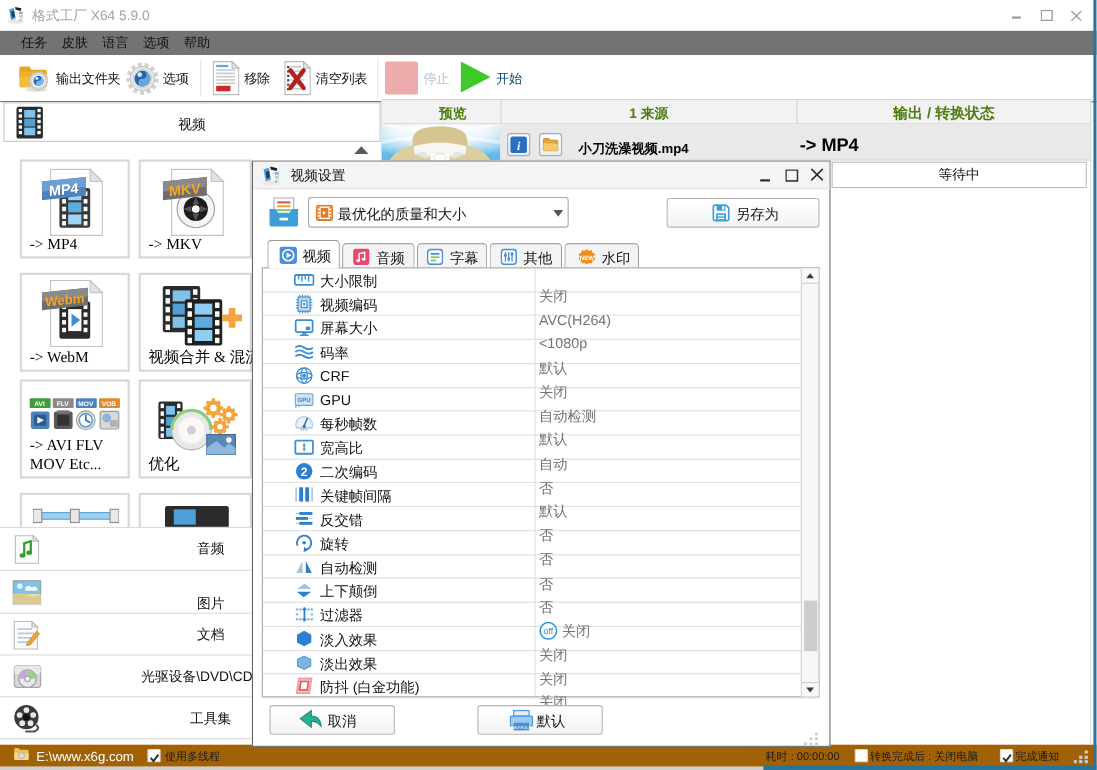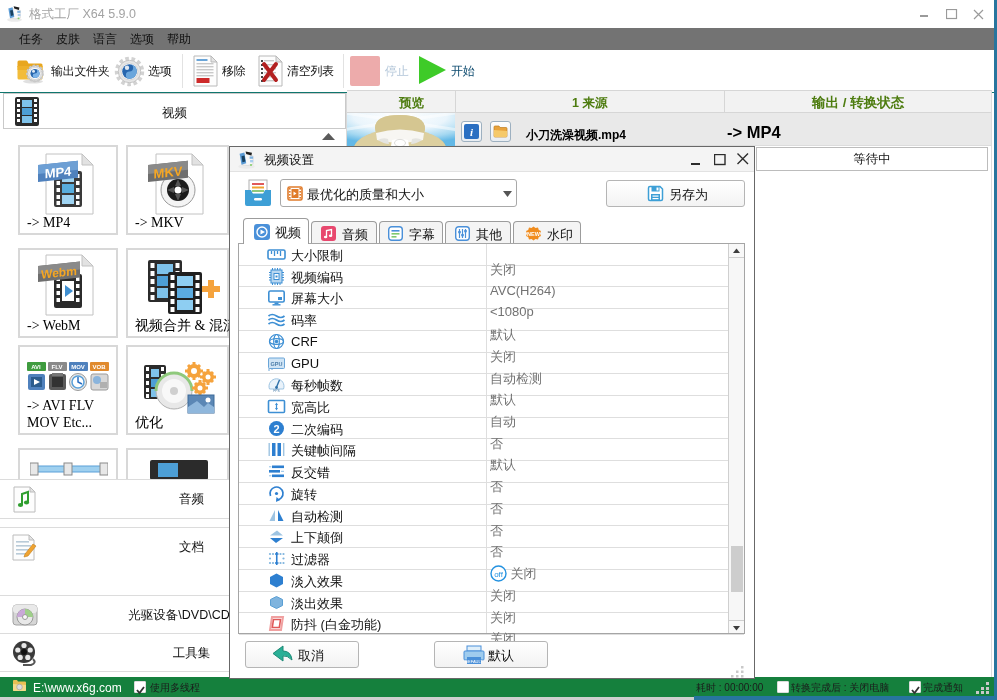--- a/index.html
+++ b/index.html
@@ -30,21 +30,21 @@
 
 #leftpane{position:absolute;left:0;top:93px;width:347px;height:584px;background:#fff;border-right:1px solid #d9d9d9}
 #vhead{position:absolute;left:3px;top:93px;width:343px;height:36px;border:1px solid #c9c9c9;background:#fff}
 #vhead .t{position:absolute;left:0;right:0;top:11px;text-align:center;font-size:12.5px;color:#111}
 #upbtn{position:absolute;left:319px;top:131px;width:19px;height:11px}
 .card{position:absolute;width:100px;height:90px;background:#fff;border:2px solid #d8d8d8}
 .clabel{position:absolute;left:7px;bottom:2px;font-size:14px;color:#000;font-family:"Liberation Serif",serif;white-space:pre;line-height:16.5px}
 .crow{position:absolute;left:0;width:347px;border-top:1px solid #dcdcdc;background:#fff}
 .crt{position:absolute;left:36px;right:0;text-align:center;font-size:12.5px;color:#111}
 
-#statusbar{position:absolute;left:0;top:677px;width:997px;height:20px;background:#15803d}
+#statusbar{position:absolute;left:0;top:677px;width:997px;height:20px;background:#a16207}
 .st{position:absolute;top:4px;font-size:10px;color:#1b1b1b}.stw{position:absolute;top:4px;font-size:12px;color:#fff}
 .cb{position:absolute;top:4px;width:12px;height:12px;background:#fff;border:1px solid #dcdcdc;border-radius:1px}
 #botline{position:absolute;left:0;top:697px;width:997px;height:3px;background:#cfcfcf}
 #botline2{position:absolute;left:694px;top:696px;width:303px;height:4px;background:#27759e}
 #redge{position:absolute;left:994px;top:0px;width:3px;height:700px;background:#27759e}
 
 #dlg{position:absolute;left:229px;top:146px;width:526px;height:533px;background:#fff;border:1px solid #686868}
 #dtitle{position:absolute;left:0;top:0;width:524px;height:25px;background:#f4f4f4;border-bottom:1px solid #e2e2e2}
 #dtitletxt{position:absolute;left:34px;top:5px;font-size:12.5px;color:#111}
 #dropdown{position:absolute;left:50px;top:32px;width:237px;height:28px;border:1px solid #a9a9a9;border-radius:3px;background:#fff}
@@ -448,21 +448,21 @@
 <div class="crow" style="top:517.6px;height:38.6px">
   <svg class="abs" style="left:11px;top:6px" width="27" height="27" viewBox="0 0 27 27">
         <rect x="1" y="3" width="25" height="21" fill="#7ec2ea" stroke="#9a9a9a"></rect>
         <rect x="1" y="15" width="25" height="9" fill="#e8d9a8"></rect>
         <path d="M1 16 Q8 12 14 16 T26 15 L26 24 L1 24 Z" fill="#dcc98e"></path>
         <circle cx="7" cy="8" r="2.5" fill="#fff" opacity="0.8"></circle>
         <path d="M12 9 Q15 6 18 9 Q21 7 23 10 L23 12 L12 12 Z" fill="#fff" opacity="0.9"></path>
       </svg>
   <div class="crt" style="top:22px">图片</div>
 </div>
-<div class="crow" style="top:527px;height:38.6px">
+<div class="crow" style="top:557px;height:38.6px">
   <svg class="abs" style="left:11px;top:6px" width="27" height="27" viewBox="0 0 27 27">
         <path d="M2 1 L18 1 L23 6 L23 26 L2 26 Z" fill="#fdfdfd" stroke="#bcbcbc"></path>
         <path d="M18 1 L18 6 L23 6 Z" fill="#e4e4e4" stroke="#bcbcbc"></path>
         <g fill="#b9cbd8">
           <rect x="5" y="7" width="13" height="1.6"></rect>
           <rect x="5" y="11" width="15" height="1.6"></rect>
           <rect x="5" y="15" width="15" height="1.6"></rect>
           <rect x="5" y="19" width="10" height="1.6"></rect>
         </g>
         <path d="M14 20 L22 10 L25 12 L17 22 L13 23 Z" fill="#f0a330" stroke="#c07e1f" stroke-width="0.6"></path>

